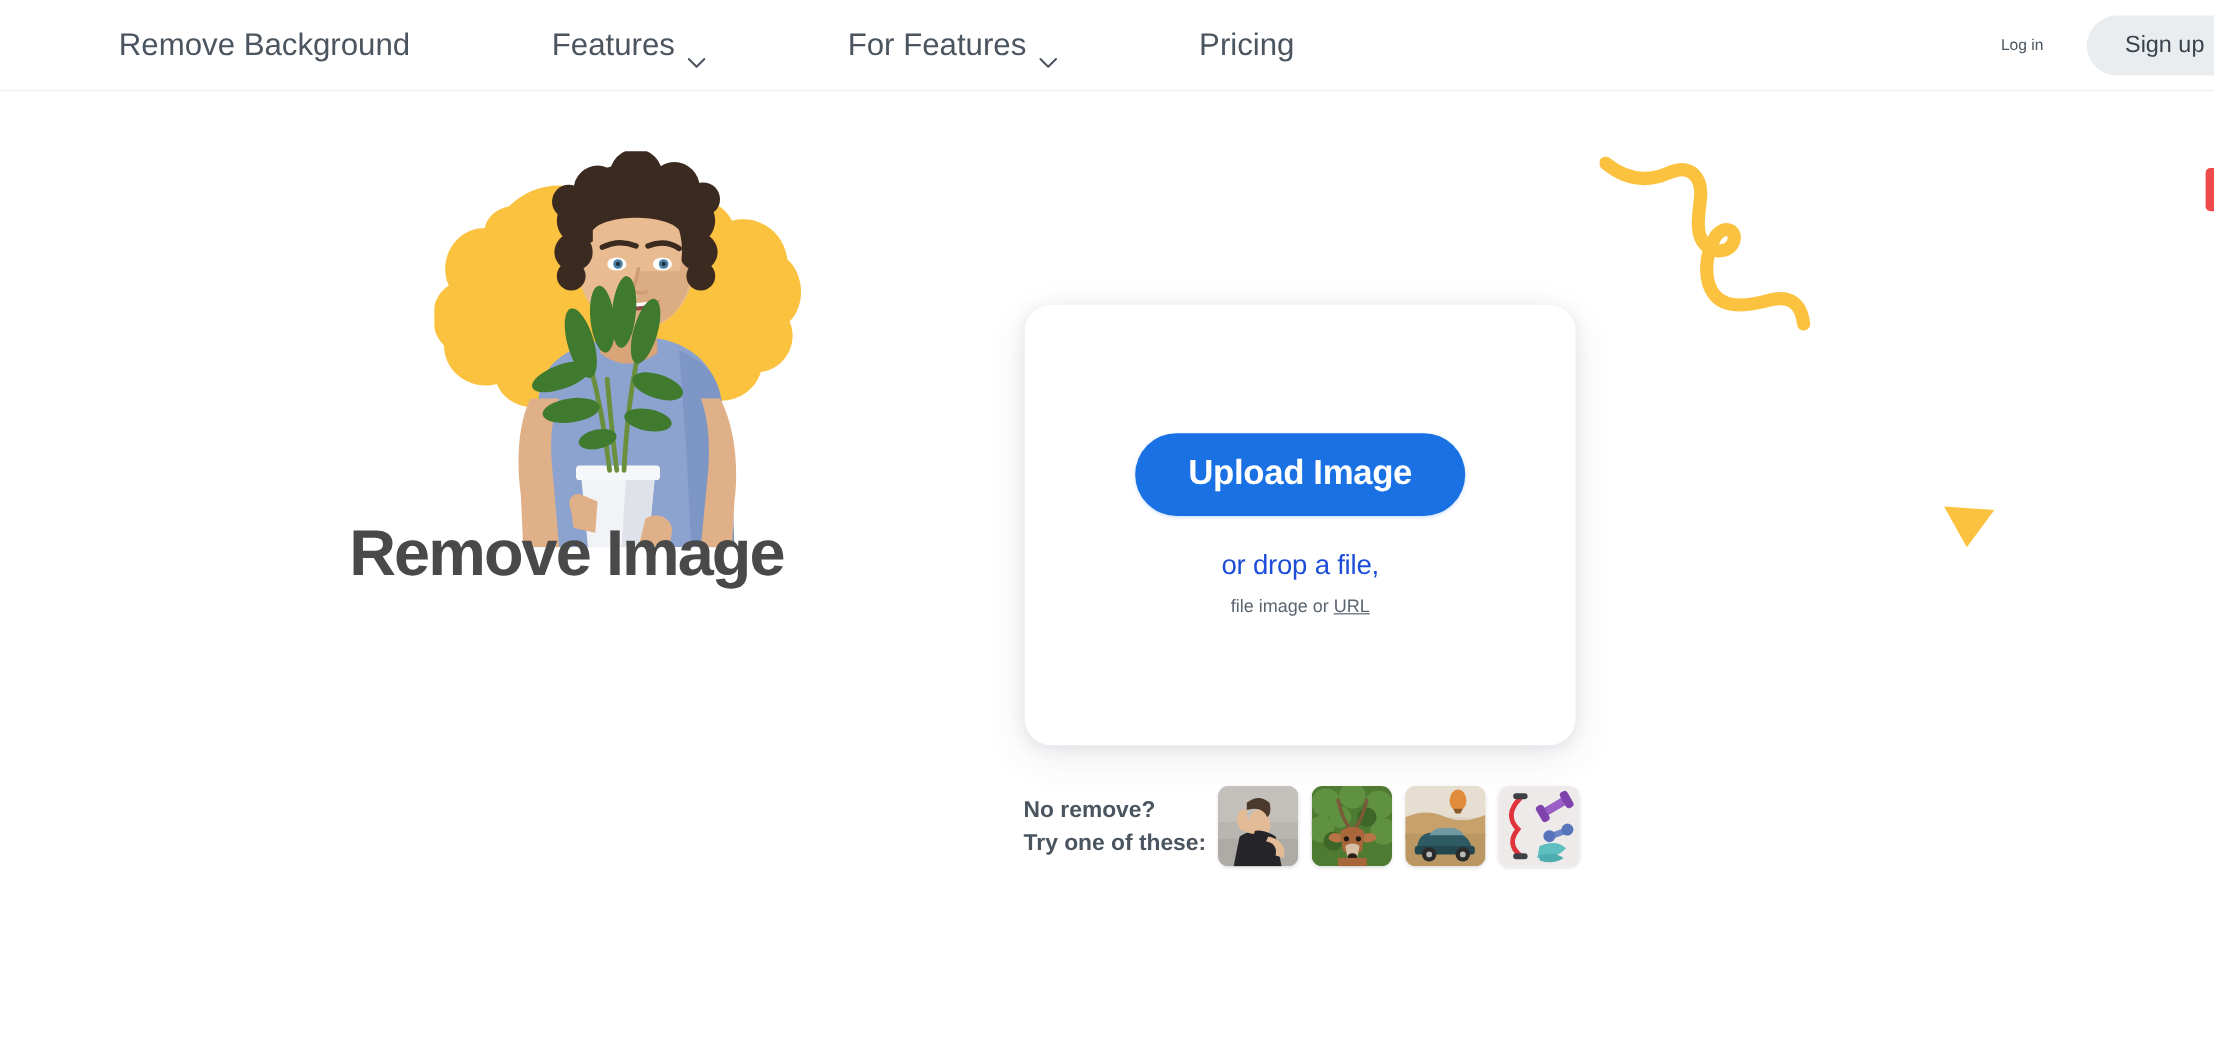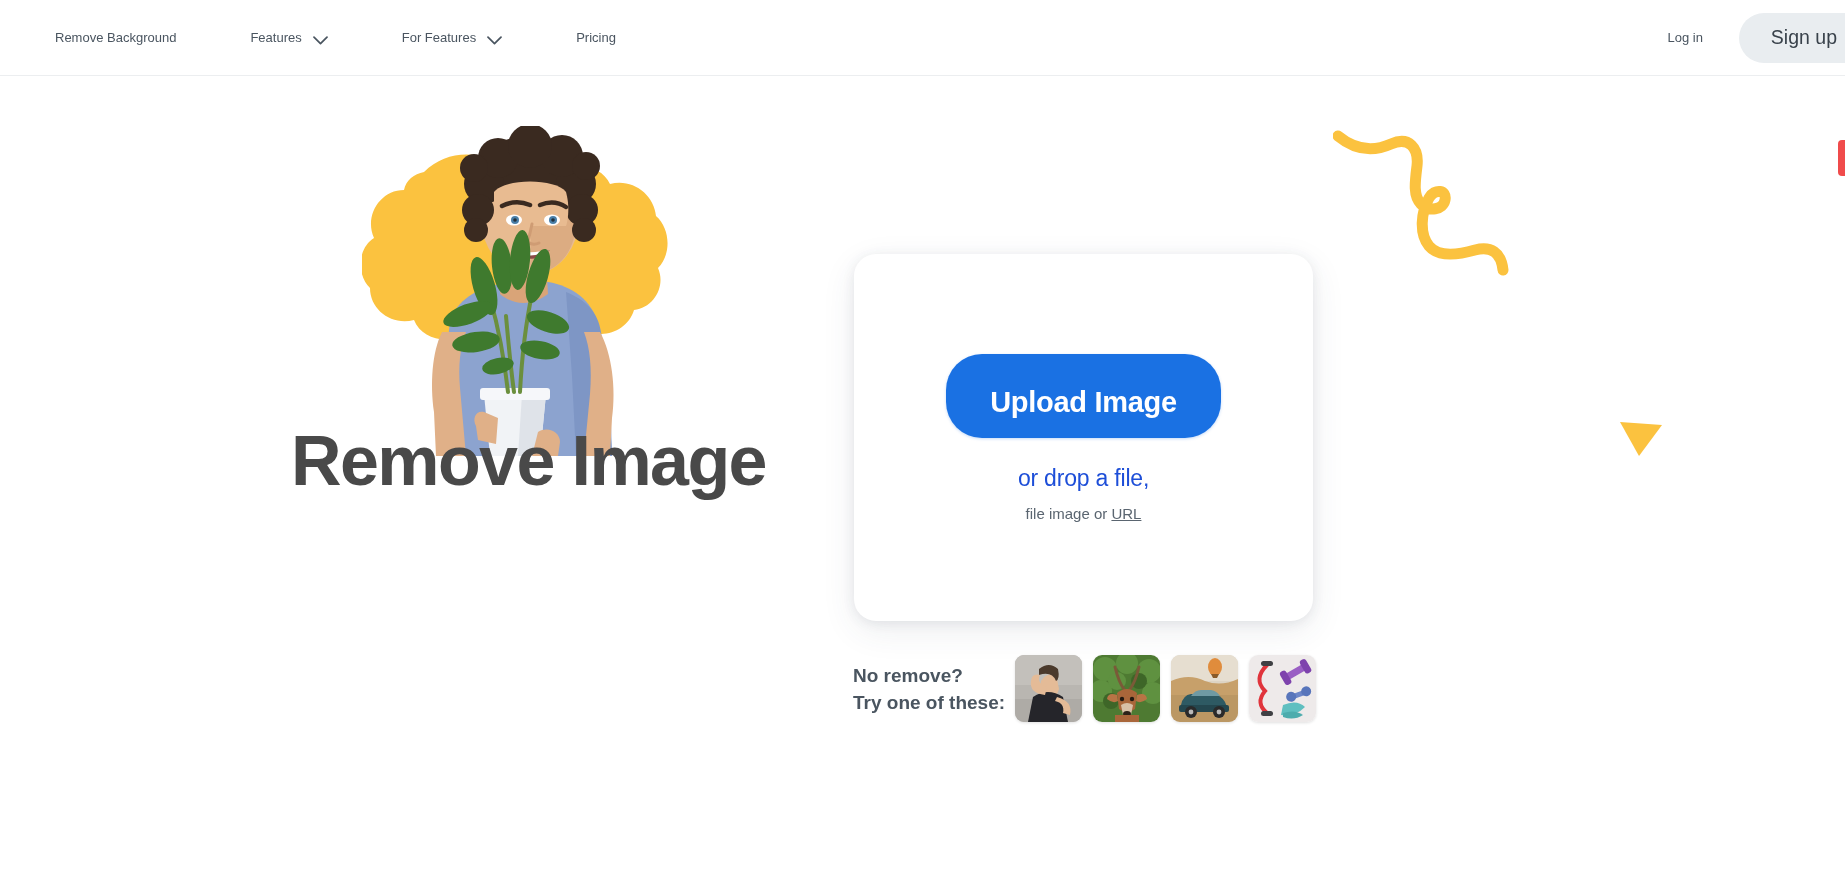--- a/index.html
+++ b/index.html
@@ -60,24 +60,25 @@
     align-items: center;
     margin-left: 55px;
     gap: 0px;
   }
   .nav-item {
     display: flex;
     align-items: center;
     gap: 11px;
     padding: 10px 0;
     margin-right: 74px;
-    font-size: 13px;
+    font-size: 26px;
     color: #4a5560;
     cursor: pointer;
     white-space: nowrap;
+    margin-left: 44px;
   }
   .nav-item:last-child { margin-right: 0; }
   .chev {
     width: 15px; height: 9px;
     display: inline-block;
     flex: none;
   }
 
   .header-right {
     margin-left: auto;
@@ -131,21 +132,21 @@
     height: 215px;
   }
 
   .person { position: absolute; left: 60px; top: 0; width: 270px; height: 330px; }
 
   .hero-title {
     position: absolute;
     left: 291px;
     top: 348px;
     width: 620px;
-    font-size: 70px;
+    font-size: 54px;
     line-height: 75px;
     font-weight: 700;
     color: #494949;
     letter-spacing: -1.6px;
   }
 
   .hero-sub {
     position: absolute;
     left: 292px;
     top: 518px;
@@ -192,21 +193,21 @@
     justify-content: center;
   }
 
   .upload-btn {
     background: #1a71e3;
     color: #ffffff;
     font-size: 29px;
     font-weight: 700;
     border: none;
     border-radius: 36px;
-    padding: 32px 44px 19px 44px;
+    padding: 17px 44px 19px 44px;
     cursor: pointer;
     letter-spacing: -0.3px;
     font-family: inherit;
     box-shadow: 0 1px 3px rgba(26,113,227,0.25);
   }
 
   .drop-text {
     margin-top: 27px;
     font-size: 23px;
     font-weight: 400;

